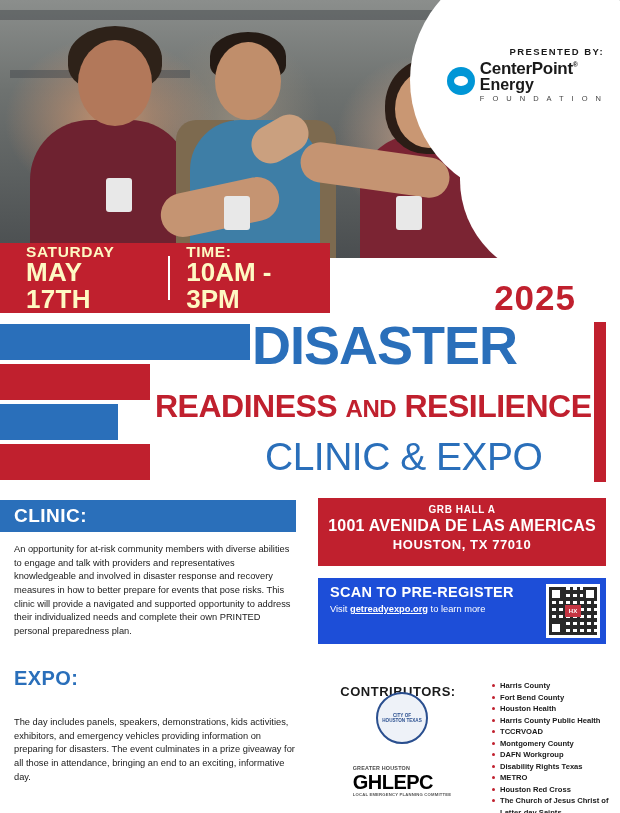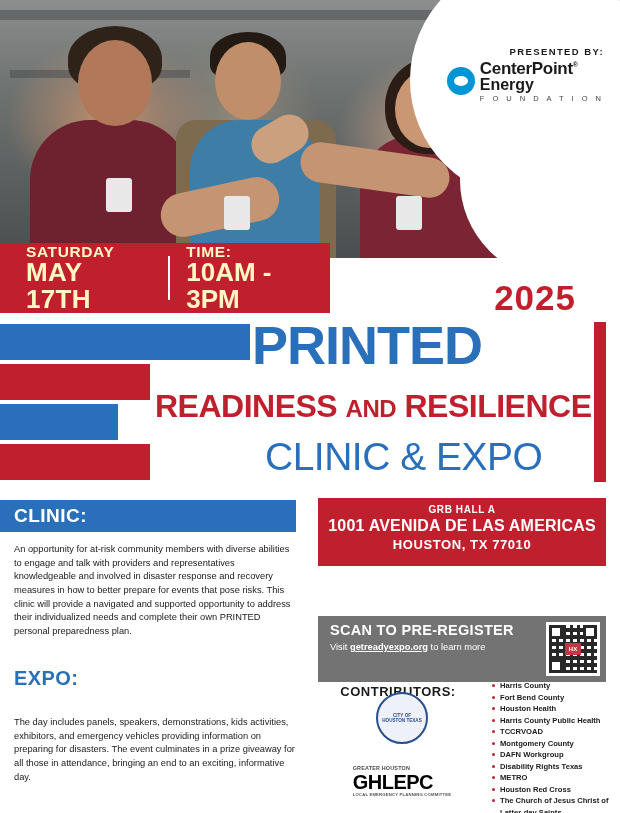--- a/index.html
+++ b/index.html
@@ -152,21 +152,21 @@
   .venue {
     position: absolute; left: 318px; top: 498px; width: 288px; height: 68px;
     background: #c0202e; color: #fff; text-align: center; padding-top: 6px;
   }
   .venue-hall { font-size: 10px; font-weight: bold; letter-spacing: 0.6px; }
   .venue-addr { font-size: 16px; font-weight: bold; letter-spacing: 0.2px; margin-top: 2px; }
   .venue-city { font-size: 13px; font-weight: bold; letter-spacing: 0.6px; margin-top: 2px; }
 
   .scan {
     position: absolute; left: 318px; top: 578px; width: 288px; height: 66px;
-    background: #737373; color: #fff; padding: 6px 10px 0 12px; margin-top: 38px;
+    background: #1d4ed8; color: #fff; padding: 6px 10px 0 12px;
   }
   .scan-title { font-size: 14.5px; font-weight: bold; letter-spacing: 0.3px; }
   .scan-line { font-size: 9.3px; line-height: 1.45; margin-top: 3px; }
   .scan-line strong { text-decoration: underline; }
   .qr {
     position: absolute; right: 6px; top: 6px; width: 54px; height: 54px; background: #fff; padding: 3px;
   }
   .qr-grid {
     width: 100%; height: 100%;
     background-image:
@@ -267,21 +267,21 @@
     </div>
   </div>
 
   <div class="year">2025</div>
   <div class="bar-blue-1"></div>
   <div class="bar-red-1"></div>
   <div class="bar-blue-2"></div>
   <div class="bar-red-2"></div>
   <div class="bar-right"></div>
 
-  <div class="title-disaster">PRINTED</div>
+  <div class="title-disaster">DISASTER</div>
   <div class="title-rr"><span>READINESS </span><span class="and">AND</span><span> RESILIENCE</span></div>
   <div class="title-clinic">CLINIC &amp; EXPO</div>
 
   <div class="clinic-tab">
     <span>CLINIC:</span>
   </div>
   <div class="clinic-body">An opportunity for at-risk community members with diverse abilities to engage and talk with providers and representatives knowledgeable and involved in disaster response and recovery measures in how to better prepare for events that pose risks. This clinic will provide a navigated and supported opportunity to address their individualized needs and complete their own PRINTED personal preparedness plan.</div>
 
   <div class="expo-row">
     <div class="expo-title">EXPO:</div>

